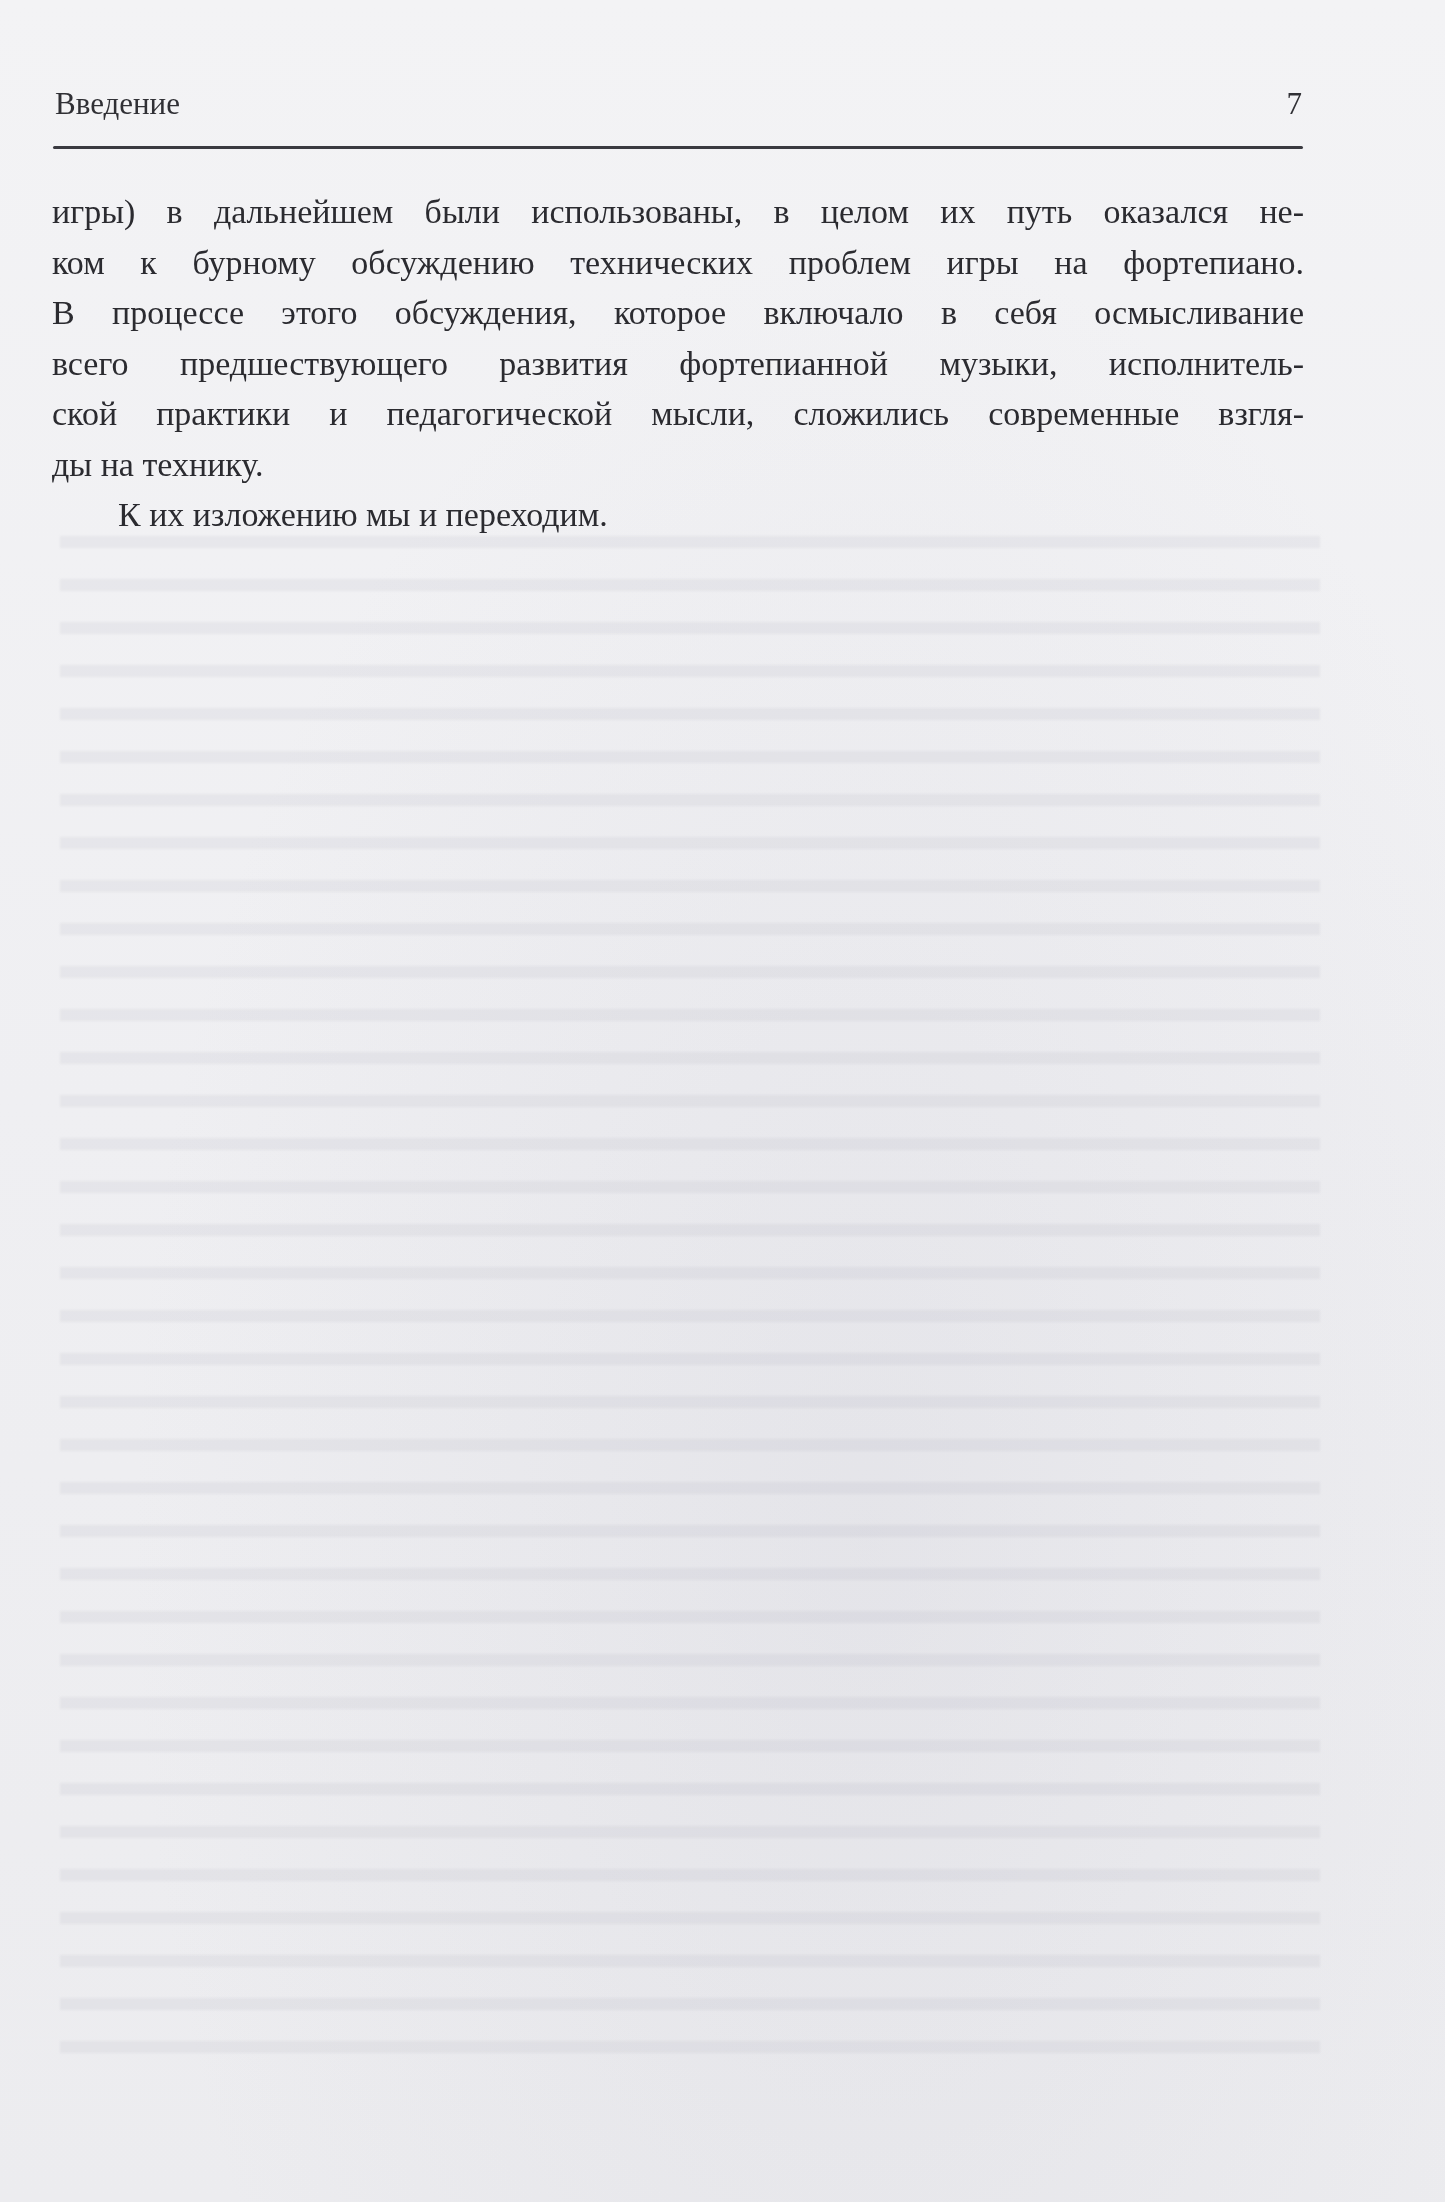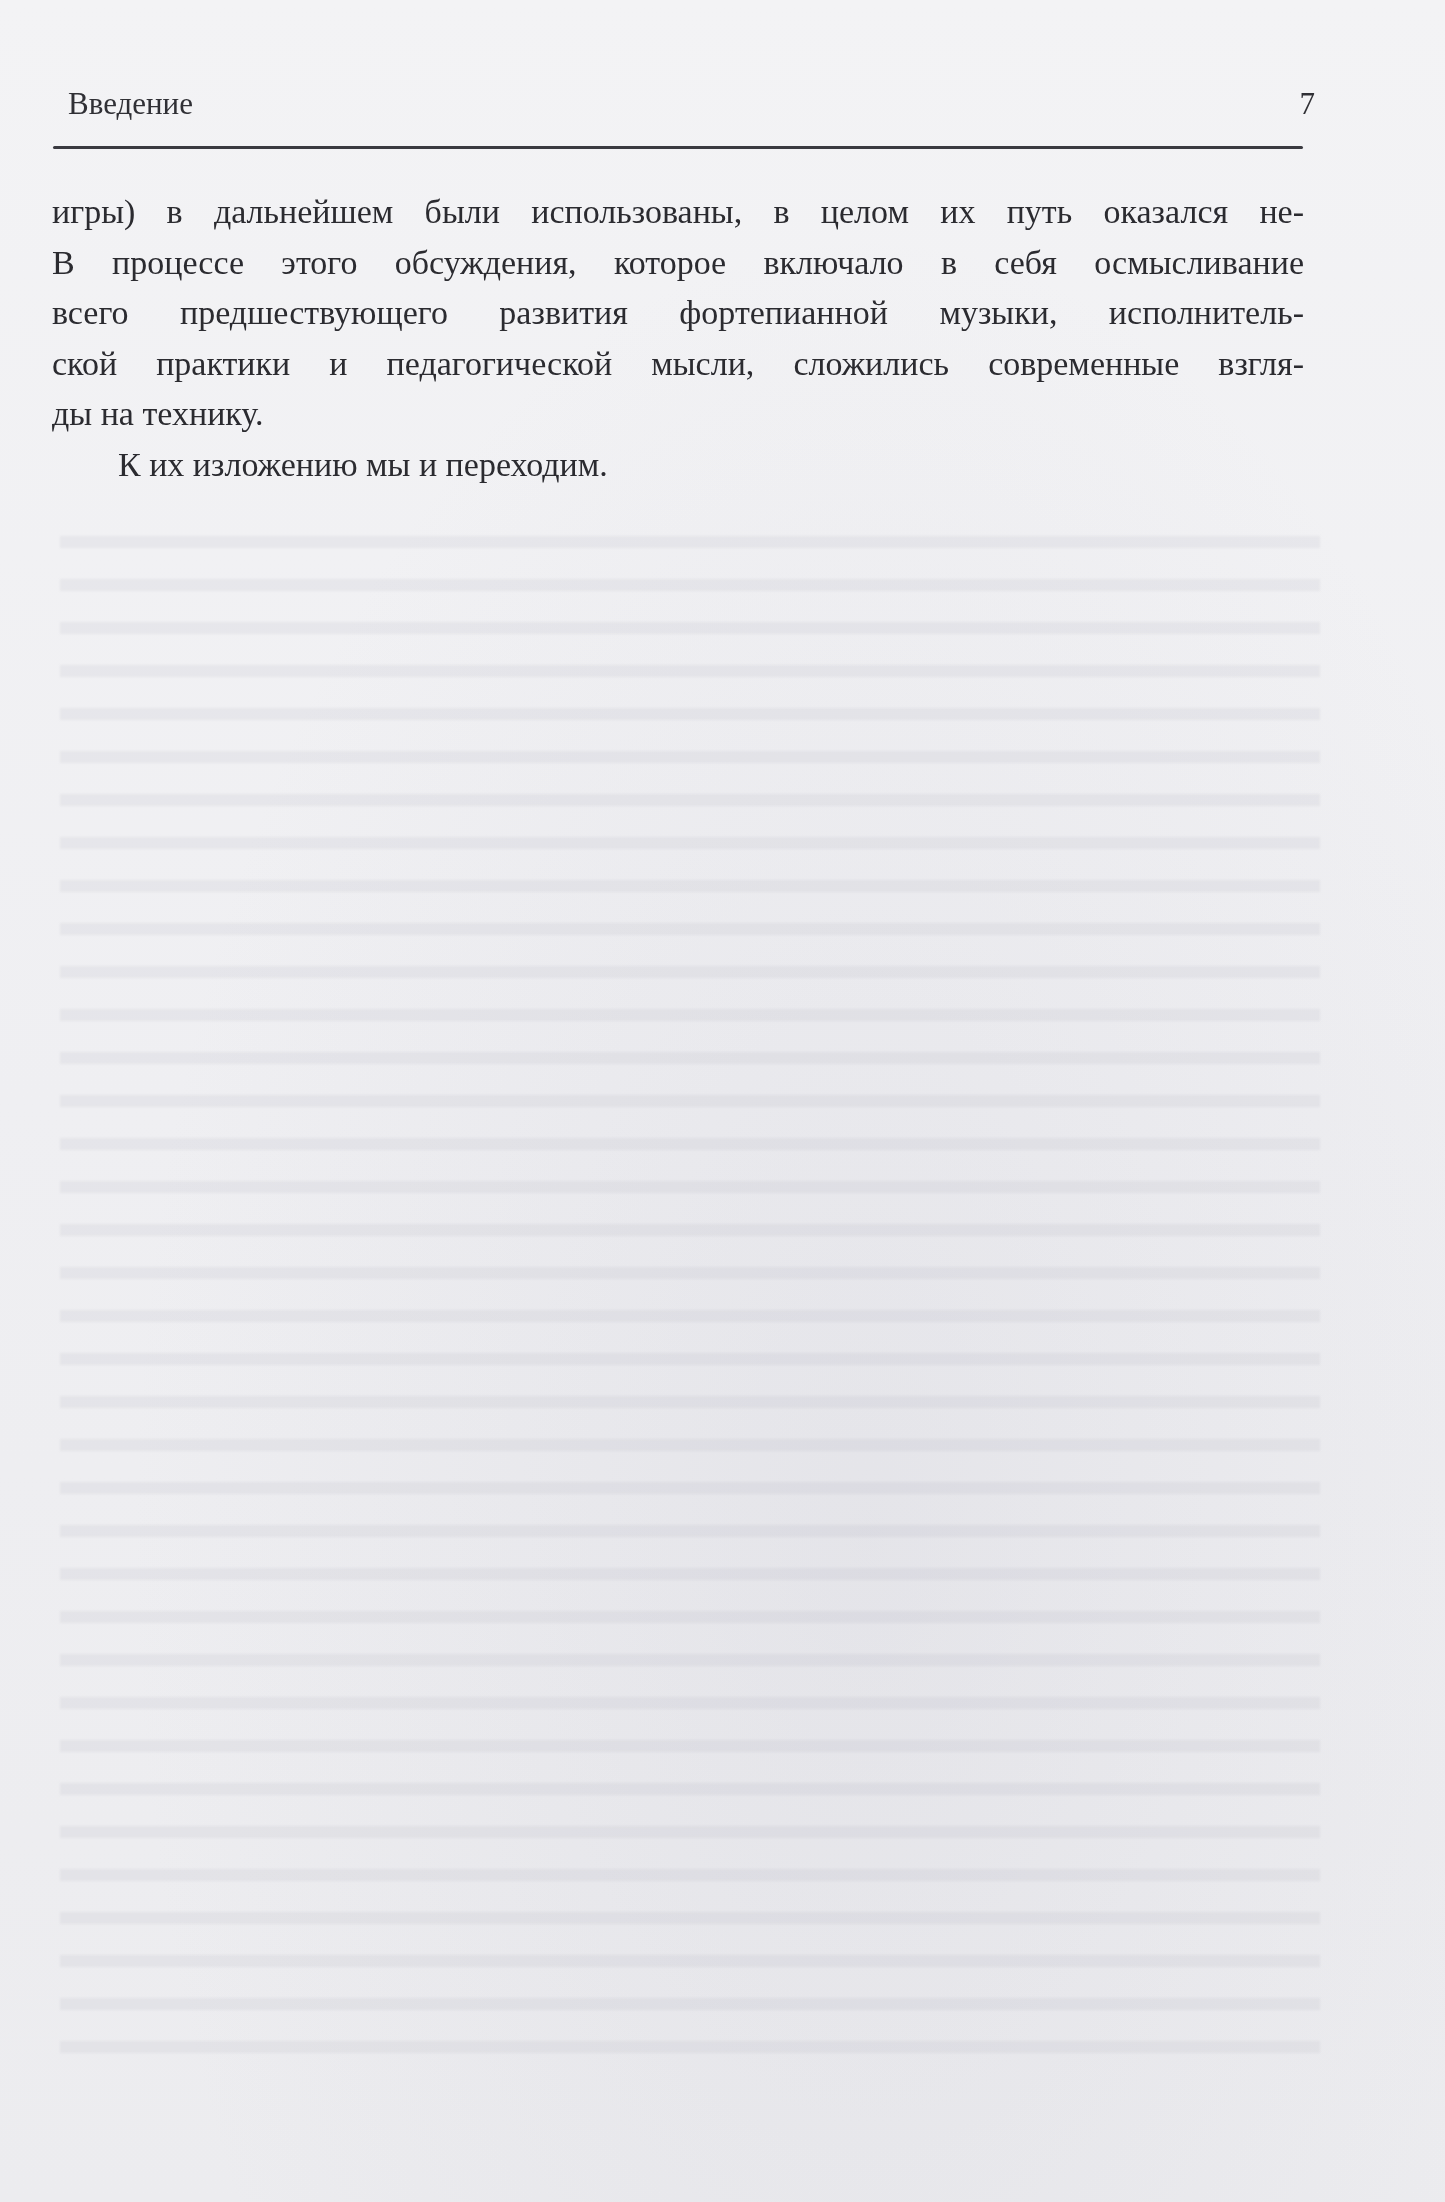--- a/index.html
+++ b/index.html
@@ -34,21 +34,21 @@
         rgba(150,150,165,0.0) 0px,
         rgba(150,150,165,0.0) 16px,
         rgba(150,150,165,0.10) 16px,
         rgba(150,150,165,0.10) 28px,
         rgba(150,150,165,0.0) 28px,
         rgba(150,150,165,0.0) 43px);
       filter: blur(1.2px);
     }
     .running-head {
       position: absolute;
-      left: 68px;
+      left: 55px;
       top: 86px;
       width: 1247px;
       height: 40px;
       font-family: Liberation Serif, serif;
     }
     .running-title {
       position: absolute;
       left: 0;
       top: 0;
       font-size: 31px;
@@ -102,20 +102,21 @@
 
   <div class="running-head">
     <span class="running-title">Введение</span>
     <span class="page-number">7</span>
   </div>
   <div class="head-rule"></div>
 
   <div class="body-text">
     <div>
       <span class="line">игры) в дальнейшем были использованы, в целом их путь оказался не-</span>
+      <span class="line">ком к бурному обсуждению технических проблем игры на фортепиано.</span>
       <span class="line">В процессе этого обсуждения, которое включало в себя осмысливание</span>
       <span class="line">всего предшествующего развития фортепианной музыки, исполнитель-</span>
       <span class="line">ской практики и педагогической мысли, сложились современные взгля-</span>
       <span class="line last">ды на технику.</span>
     </div>
     <div>
       <span class="para-indent">К их изложению мы и переходим.</span>
     </div>
   </div>
 </div>

